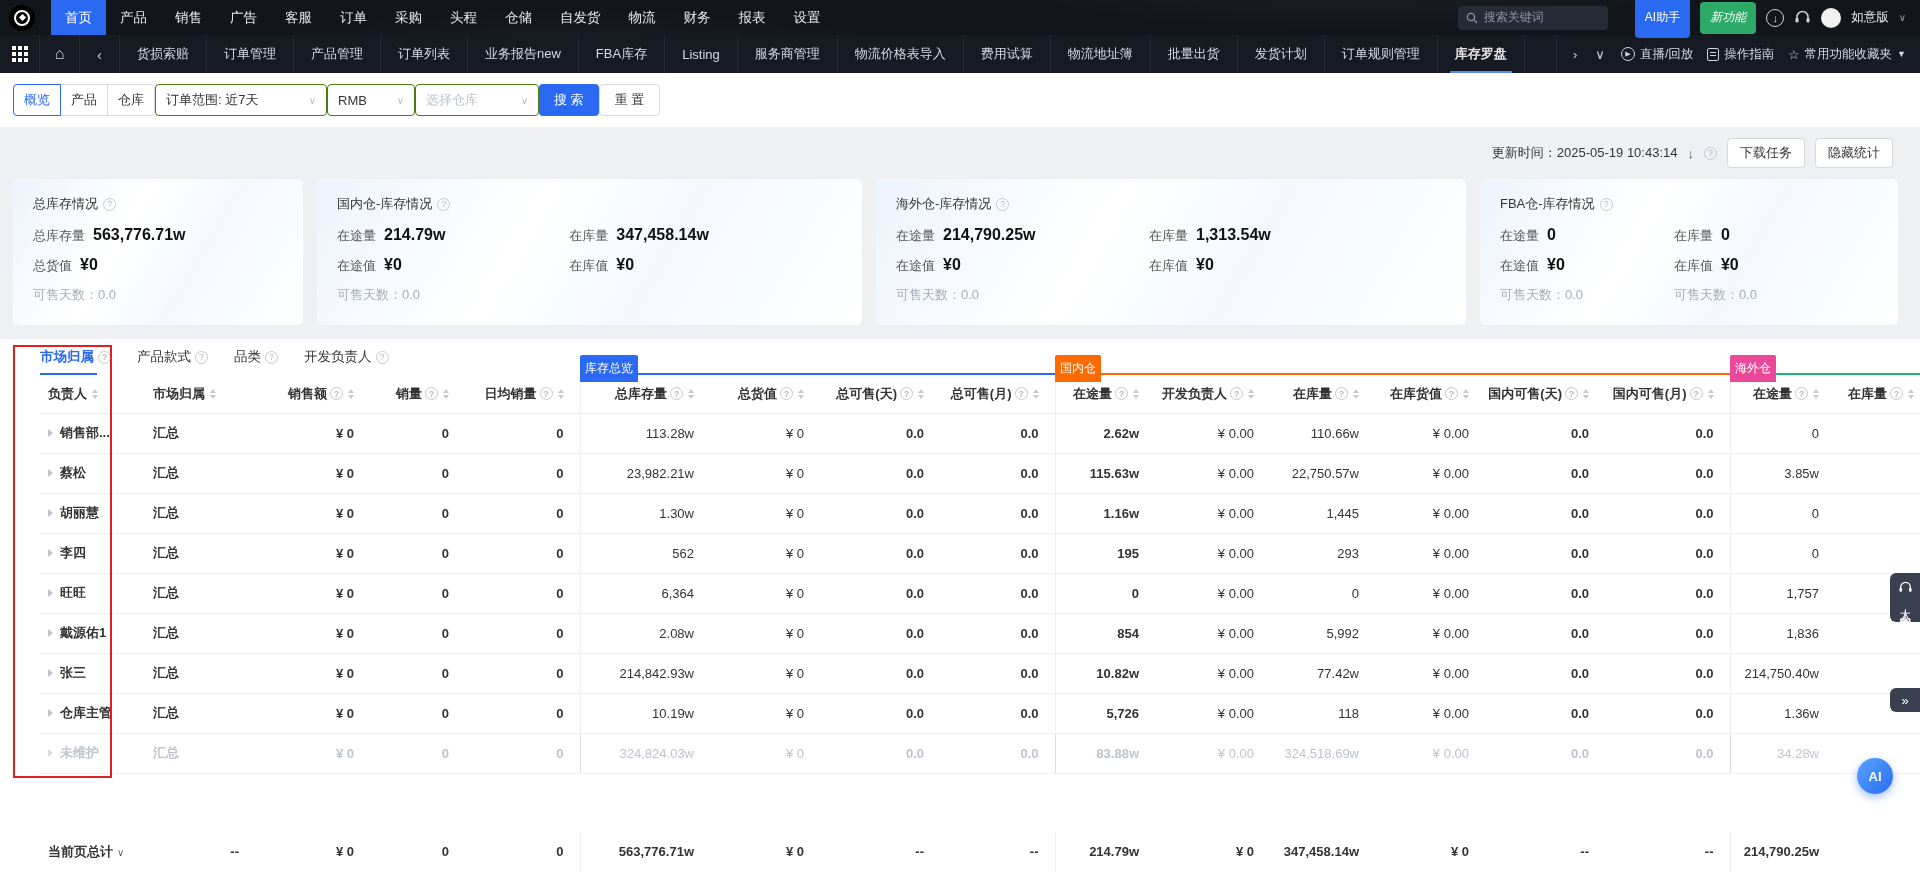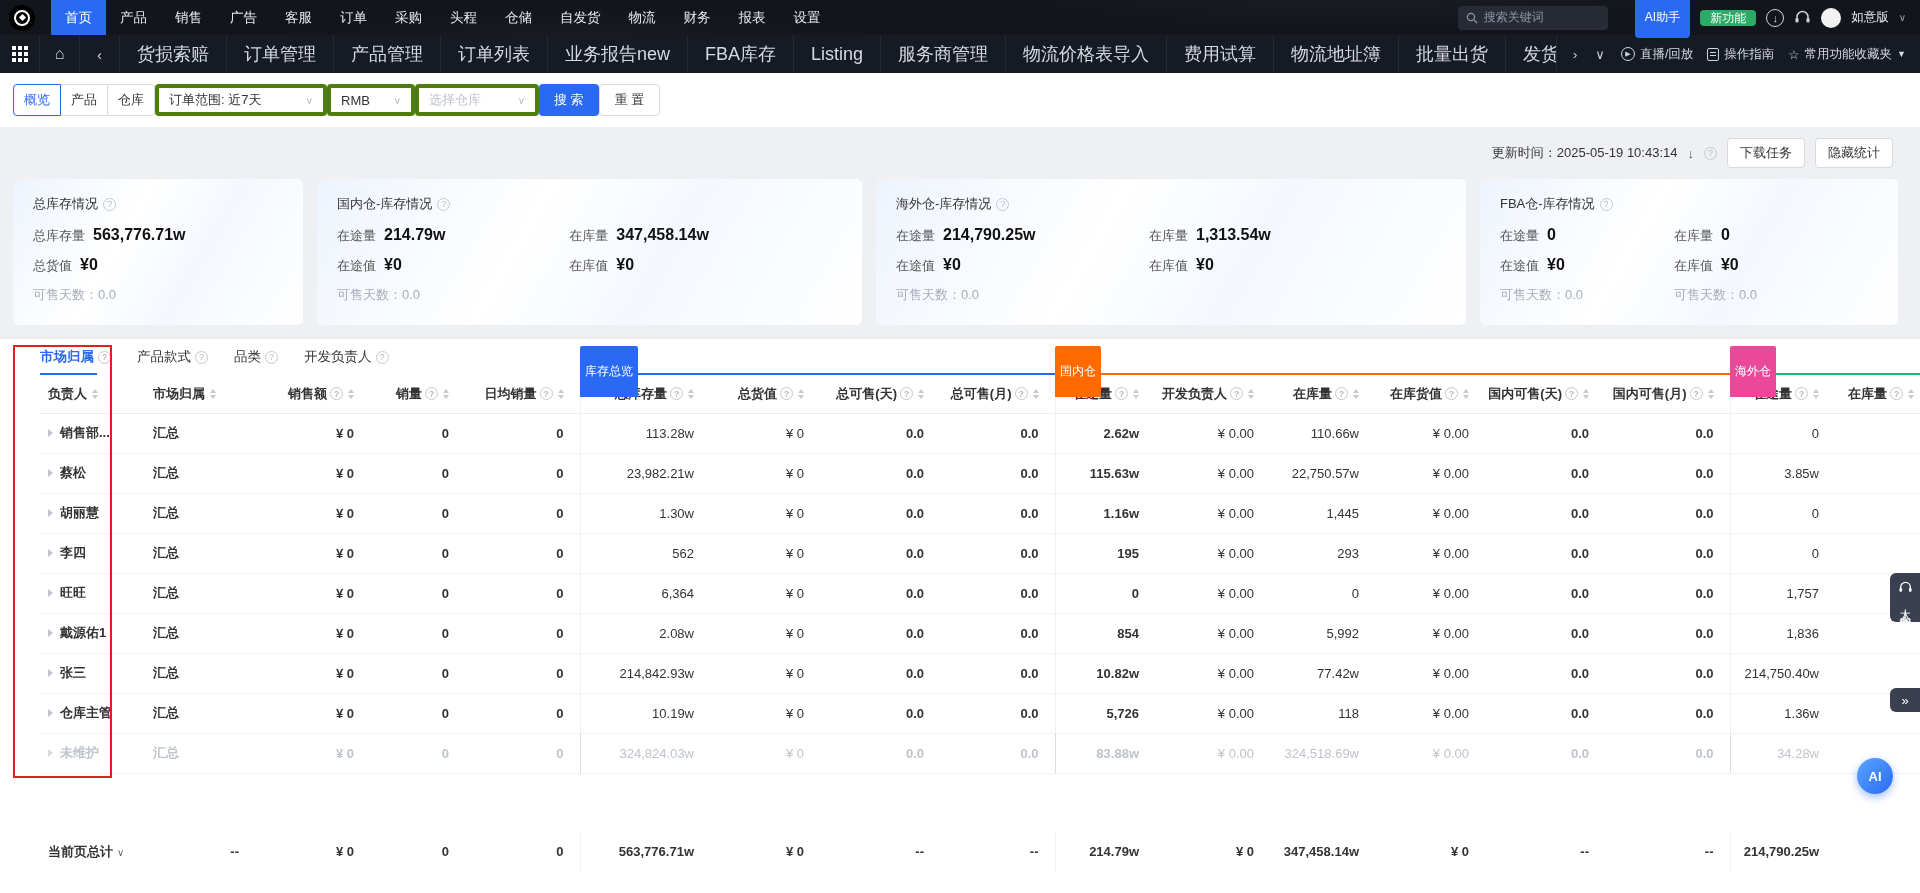--- a/index.html
+++ b/index.html
@@ -17,36 +17,36 @@
     display:flex; align-items:center; justify-content:center; }
   .logo-ring::after { content:""; width:5px; height:5px; background:#fff; transform:rotate(45deg); }
   .nav-items { display:flex; height:100%; }
   .nav-item { padding:0 14px; font-size:13.5px; line-height:35px; cursor:pointer; white-space:nowrap; }
   .nav-item.active { background:#2a6af2; color:#fff; }
   .nav-right { margin-left:auto; display:flex; align-items:center; gap:10px; padding-right:14px; }
   .nav-search { width:150px; height:24px; background:#262b35; border-radius:4px; display:flex;
     align-items:center; gap:6px; padding:0 8px; color:#8d93a1; font-size:12px; }
   .btn-ai { height:40px; padding:0 10px; background:#2a6af2; border:none; border-radius:4px;
     color:#fff; font-size:12px; font-family:inherit;margin-left:17px; }
-  .btn-new { height:16px; padding:0 10px; background:#2daa67; border:none; border-radius:4px;
-    color:#fff; font-size:12px; font-family:inherit; }
+  .btn-new { height:32px; padding:0 10px; background:#2daa67; border:none; border-radius:4px;
+    color:#fff; font-size:12px; font-family:inherit;font-style:italic; }
   .circle-ic { width:18px; height:18px; border:1.5px solid #cfd3db; border-radius:50%; color:#cfd3db;
     display:flex; align-items:center; justify-content:center; font-size:11px; }
   .avatar { width:20px; height:20px; background:#f2f2f2; border-radius:50%; }
   .ver { font-size:12.5px; color:#e8eaf0; }
   .chev { color:#9aa0ac; font-size:10px; }
 
   
   .tabbar { height:38px; background:#161a23; display:flex; align-items:stretch; color:#d5d9e0; }
   .tb-icon { width:40px; display:flex; align-items:center; justify-content:center;
     border-right:1px solid #242936; color:#cfd3db; flex:none; }
   .grid-ic { display:grid; grid-template-columns:repeat(3,4px); grid-gap:2px; }
   .grid-ic i { width:4px; height:4px; background:#fff; }
   .tabs { display:flex; overflow:hidden; flex:1; }
-  .tab { padding:0 17px; font-size:18px; display:flex; align-items:center; white-space:nowrap;
+  .tab { padding:0 17px; font-size:13px; display:flex; align-items:center; white-space:nowrap;
     border-right:1px solid #242936; position:relative; cursor:pointer; }
   .tab.active { color:#e5e5e5; font-weight:bold; }
   .tab.active::after { content:""; position:absolute; left:12px; right:12px; bottom:0; height:2px; background:#4d8bff; }
   .tabbar-right { display:flex; align-items:center; gap:14px; padding:0 14px; flex:none;
     border-left:1px solid #242936; font-size:12.5px; }
   .tb-mini { color:#cfd3db; font-size:13px; padding:0 2px; }
   .play-ic { width:14px; height:14px; border:1.2px solid #cfd3db; border-radius:50%; display:inline-flex;
     align-items:center; justify-content:center; font-size:7px; color:#cfd3db; }
   .doc-ic { width:12px; height:13px; border:1.2px solid #cfd3db; border-radius:2px; position:relative; }
   .doc-ic::after { content:""; position:absolute; left:2px; top:3px; width:6px; height:1px;
@@ -55,21 +55,21 @@
 
   
   .filterbar { height:54px; background:#fff; display:flex; align-items:center; padding:0 13px; }
   .segs { display:flex; }
   .seg { height:32px; min-width:42px; padding:0 10px; border:1px solid #d9d9d9; background:#fff;
     font-size:13px; color:#333; display:flex; align-items:center; justify-content:center;
     margin-left:-1px; cursor:pointer; }
   .seg:first-child { border-radius:4px 0 0 4px; margin-left:0; }
   .seg:last-child { border-radius:0 4px 4px 0; }
   .seg.active { border-color:#2a6af2; color:#2a6af2; z-index:1; }
-  .dd { height:32px; border:4px solid #4d7c0f; border-radius:4px; display:flex; align-items:center;
+  .dd { height:32px; border:1px solid #4d7c0f; border-radius:4px; display:flex; align-items:center;
     padding:0 10px; font-size:13px; color:#333; gap:18px; cursor:pointer; }
   .dd .caret { color:#b6bac2; font-size:10px; margin-left:auto; }
   .dd.placeholder { color:#bfc3cb; }
   .btn-primary { height:32px; padding:0 15px; background:#2a6af2; color:#fff; border:none;
     border-radius:4px; font-size:13px; font-family:inherit; }
   .btn-plain { height:32px; padding:0 15px; background:#fff; color:#333; border:1px solid #d9d9d9;
     border-radius:4px; font-size:13px; font-family:inherit; }
 
   
   .page { padding-top:10px; }
@@ -93,21 +93,21 @@
 
   
   .panel { background:#fff; margin-top:14px; position:relative; height:673px; }
   .band { position:relative; height:36px; }
   .dim-tabs { position:absolute; left:40px; top:0; display:flex; gap:26px; height:36px; align-items:center; }
   .dim-tab { font-size:13.5px; color:#333; display:flex; align-items:center; gap:4px;
     cursor:pointer; position:relative; height:100%; }
   .dim-tab.active { color:#2a6af2; font-weight:bold; }
   .dim-tab.active::after { content:""; position:absolute; left:0; right:14px; bottom:0; height:2px; background:#2a6af2; }
   .gline { position:absolute; bottom:0; height:2px; }
-  .gbadge { position:absolute; top:7px; color:#fff; font-size:12px; line-height:19px; padding:16px 5px;
+  .gbadge { position:absolute; top:16px; color:#fff; font-size:12px; line-height:19px; padding:4px 5px;
     border-radius:2px 2px 0 0; }
   .tablewrap { overflow:hidden; width:1920px; padding-left:40px; }
   table { border-collapse:collapse; table-layout:fixed; }
   th { height:38px; font-size:13px; color:#333; font-weight:bold; border-bottom:1px solid #ebeef2;
     white-space:nowrap; overflow:hidden; }
   td { height:40px; font-size:13px; color:#333; border-bottom:1px solid #f0f2f6; white-space:nowrap; overflow:hidden; }
   .al { text-align:left; padding-left:8px; }
   .ar { text-align:right; padding-right:16px; }
   th.group-start, td.group-start { border-left:1px solid #eef0f3; }
   .th-in { display:inline-flex; align-items:center; gap:3px; }

